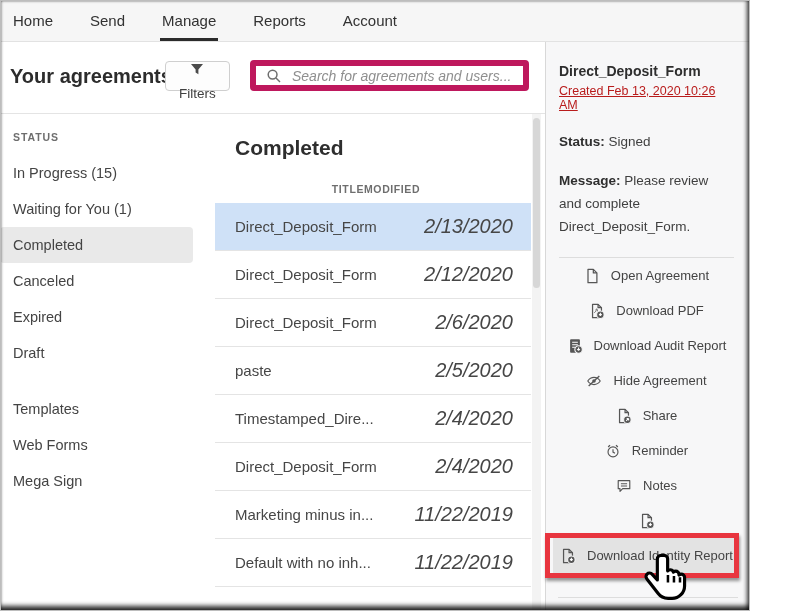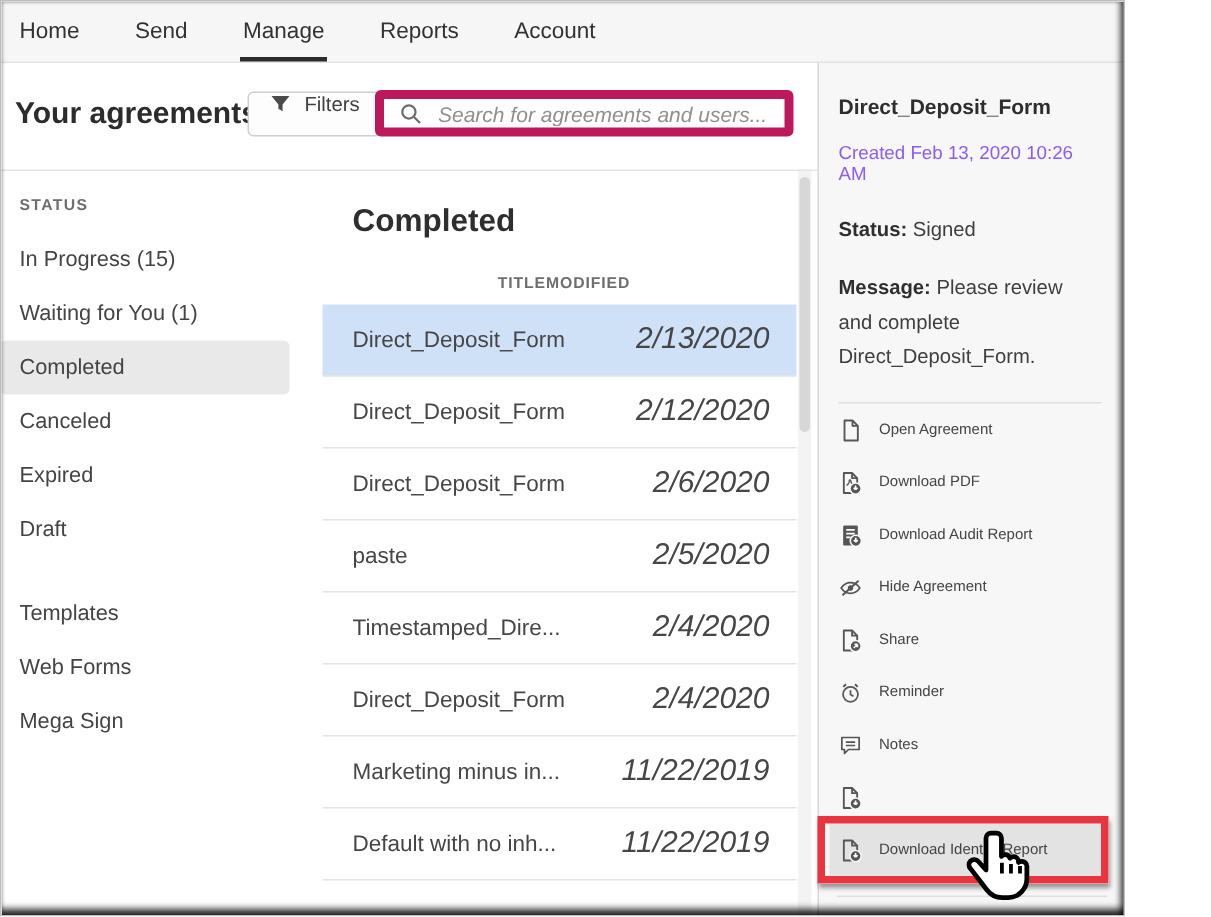--- a/index.html
+++ b/index.html
@@ -16,22 +16,22 @@
           padding-left:13px;gap:37px;z-index:2;}
   .nav-item{font-size:15px;color:#323232;position:relative;cursor:pointer;white-space:nowrap;}
   .nav-item.active::after{content:"";position:absolute;left:-2px;right:-2px;bottom:-12px;
           height:3px;background:#2b2b2b;}
   
   .content{position:absolute;top:41px;left:0;right:0;bottom:0;display:flex;}
   .left-group{width:545px;flex:none;background:#fff;display:flex;flex-direction:column;}
   .list-header{height:72px;flex:none;border-bottom:1px solid #e4e4e4;position:relative;}
   .page-title{position:absolute;left:10px;top:24px;font-size:20px;font-weight:700;color:#2c2c2c;}
   .filters-btn{position:absolute;left:165px;top:20px;height:30px;box-sizing:border-box;
-          display:flex;gap:8px;padding:0 13px;border:1px solid #cfcfcf;
-          border-radius:4px;background:#fdfdfd;font-size:13.5px;color:#404040;cursor:pointer;}
+          display:flex;align-items:center;gap:8px;padding:0 13px;border:1px solid #cfcfcf;
+          border-radius:4px;background:#fdfdfd;font-size:13.5px;color:#404040;cursor:pointer;flex-direction:column;}
   .search-box{position:absolute;left:250px;right:16px;top:19px;height:31px;box-sizing:border-box;
           border:6px solid #be185d;border-radius:4px;background:#fff;display:flex;
           align-items:center;padding:0 10px;gap:8px;}
   .search-box input{border:none;outline:none;flex:1;font-family:"Liberation Sans",sans-serif;
           font-style:italic;font-size:14px;color:#444;background:transparent;}
   .search-box input::placeholder{color:#8f8f8f;font-style:italic;}
   .icon16{width:16px;height:16px;flex:none;display:flex;color:#5a5a5a;}
   .icon16 svg{width:100%;height:100%;}
   
   .body-row{flex:1;display:flex;min-height:0;}
@@ -52,27 +52,27 @@
         border-bottom:1px solid #e4e4e4;cursor:pointer;}
   .trow.selected{background:var(--selected-row,#cfe1f7);}
   .trow .t{font-size:15px;color:#464646;white-space:nowrap;overflow:hidden;}
   .trow .d{font-size:20px;color:#464646;white-space:nowrap;font-style:italic;}
   .scrollbar{position:absolute;top:0;right:4px;width:9px;bottom:0;background:#f3f3f3;}
   .scroll-thumb{position:absolute;top:4px;left:1px;width:7px;height:170px;background:#d7d7d7;border-radius:4px;}
   
   .detail{flex:1;background:#f7f7f8;border-left:1px solid #d8d8d8;position:relative;
           padding:20px 16px 0 13px;box-sizing:border-box;font-size:13.5px;color:#3f3f3f;}
   .detail-title{font-size:14px;font-weight:700;color:#2e2e2e;margin-top:2px;}
-  .created{font-size:12.5px;color:#8b5cf6;margin-top:16px;}
+  .created{font-size:12.5px;color:#b91c1c;margin-top:5px;text-decoration:underline;}
   .status-line{margin-top:22px;}
   .msg{margin-top:20px;line-height:23px;max-width:238px;}
   .divider{border:none;border-top:1px solid #ddd;margin:19px 0 0 0;}
   .actions-title{font-size:16px;font-weight:700;color:#2e2e2e;margin:22px 0 9px;}
-  .action-row{height:35px;display:flex;align-items:center;gap:11px;font-size:10px;
-          color:#444;position:relative;cursor:pointer;}
+  .action-row{height:35px;display:flex;align-items:center;gap:11px;font-size:13px;
+          color:#444;position:relative;cursor:pointer;justify-content:center;}
   .action-row .icon16{color:#565656;}
   .action-row.highlighted{background:var(--action-bg,#e3e3e3);margin:0 -2px 0 -6px;padding:0 2px 0 6px;}
   .red-outline{position:absolute;left:-8px;right:-3px;top:-5px;bottom:-5px;
           border:5px solid var(--highlight,#e8353f);box-shadow:1px 3px 3px rgba(0,0,0,.4);
           pointer-events:none;z-index:5;}
   .bottom-divider{position:absolute;left:12px;right:12px;bottom:13px;border-top:1px solid #ddd;}
   .cursor{position:absolute;left:97px;top:511px;width:48px;height:57px;z-index:20;pointer-events:none;}
   .cursor svg{width:100%;height:100%;}
   b{color:#2f2f2f;}
 </style>

